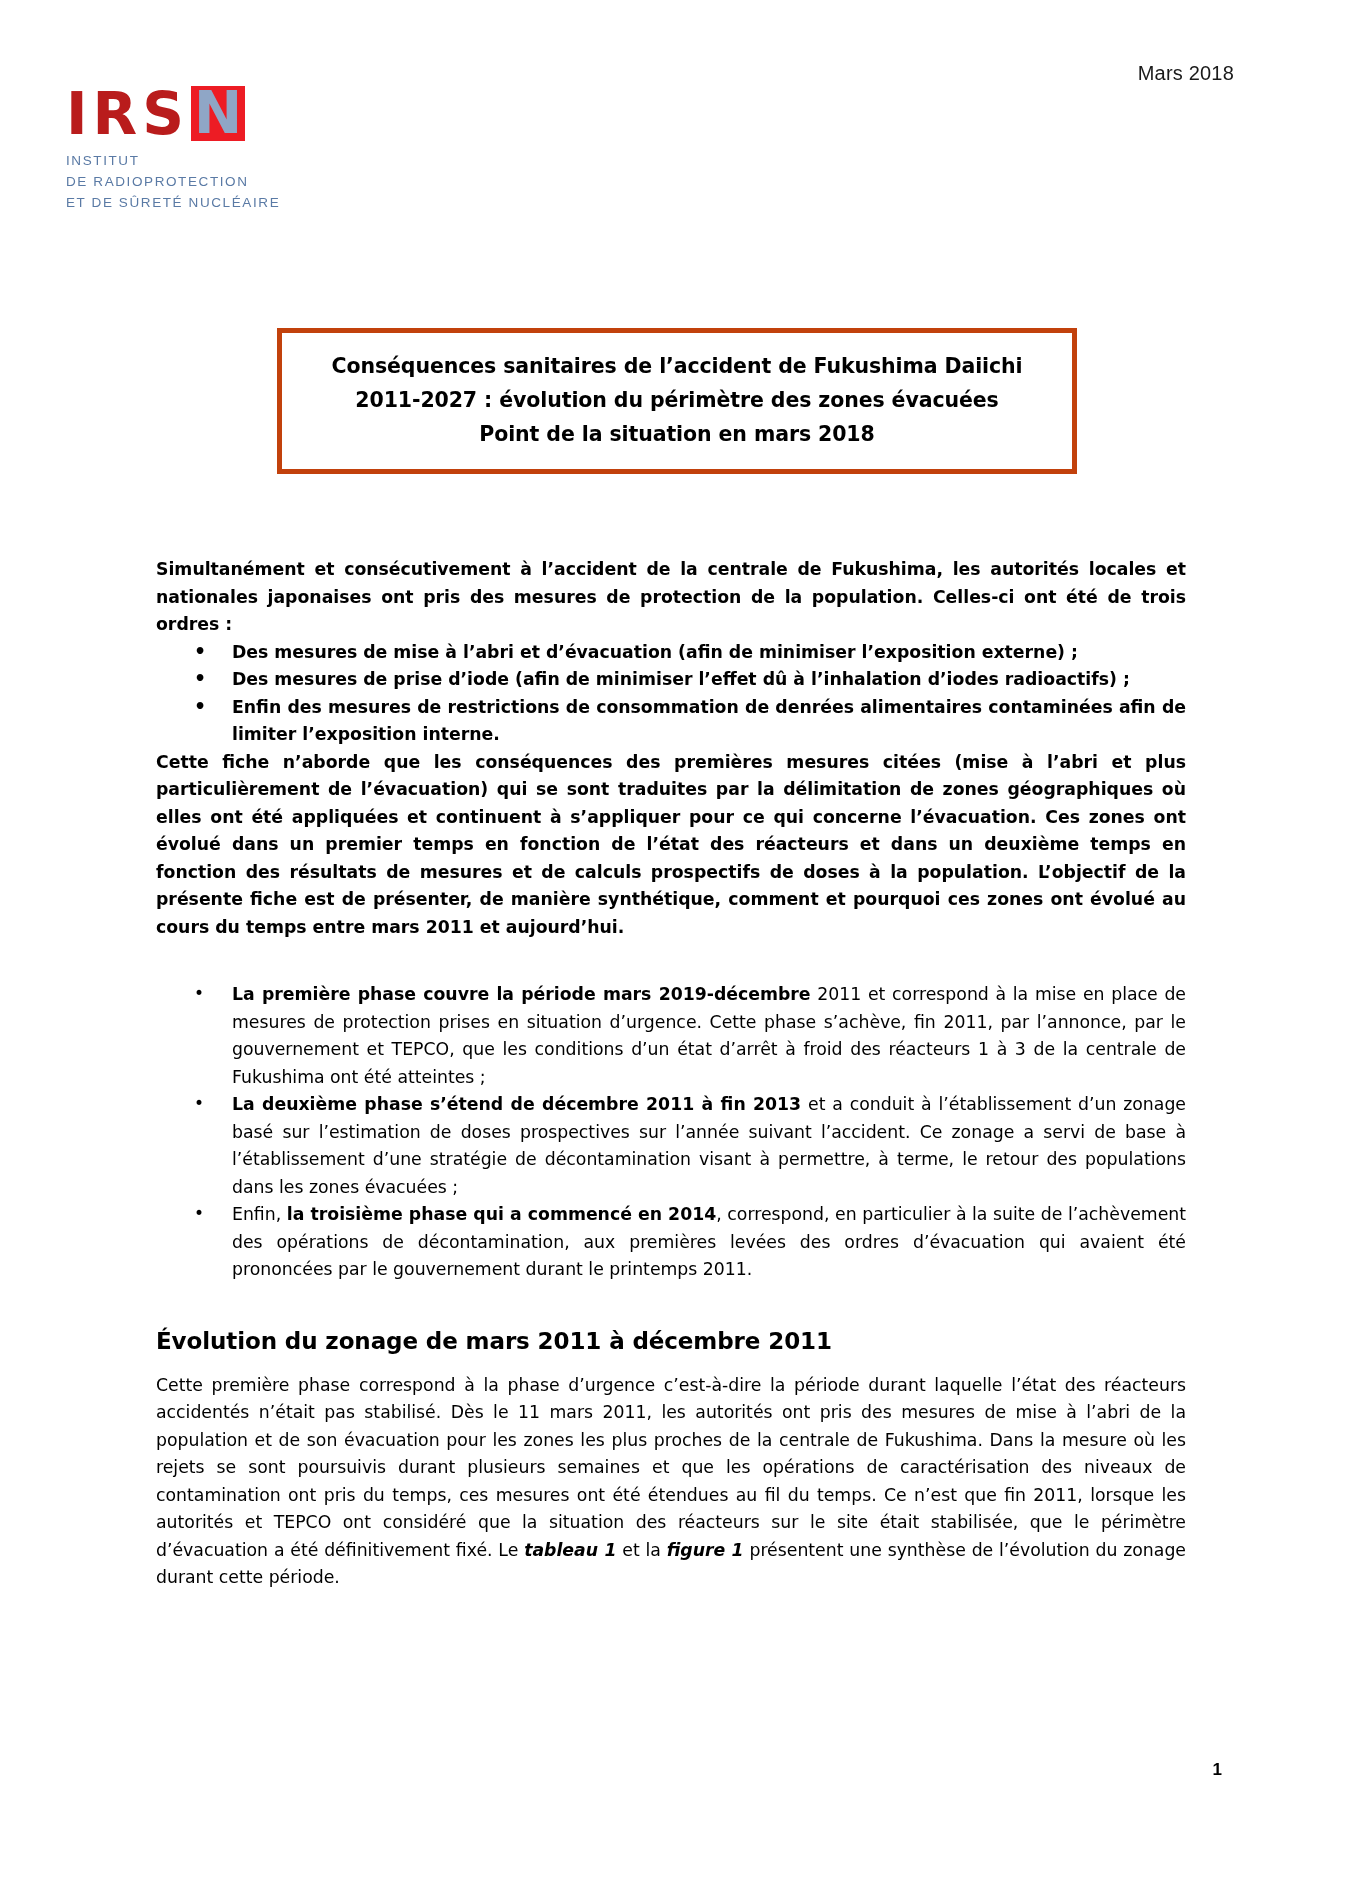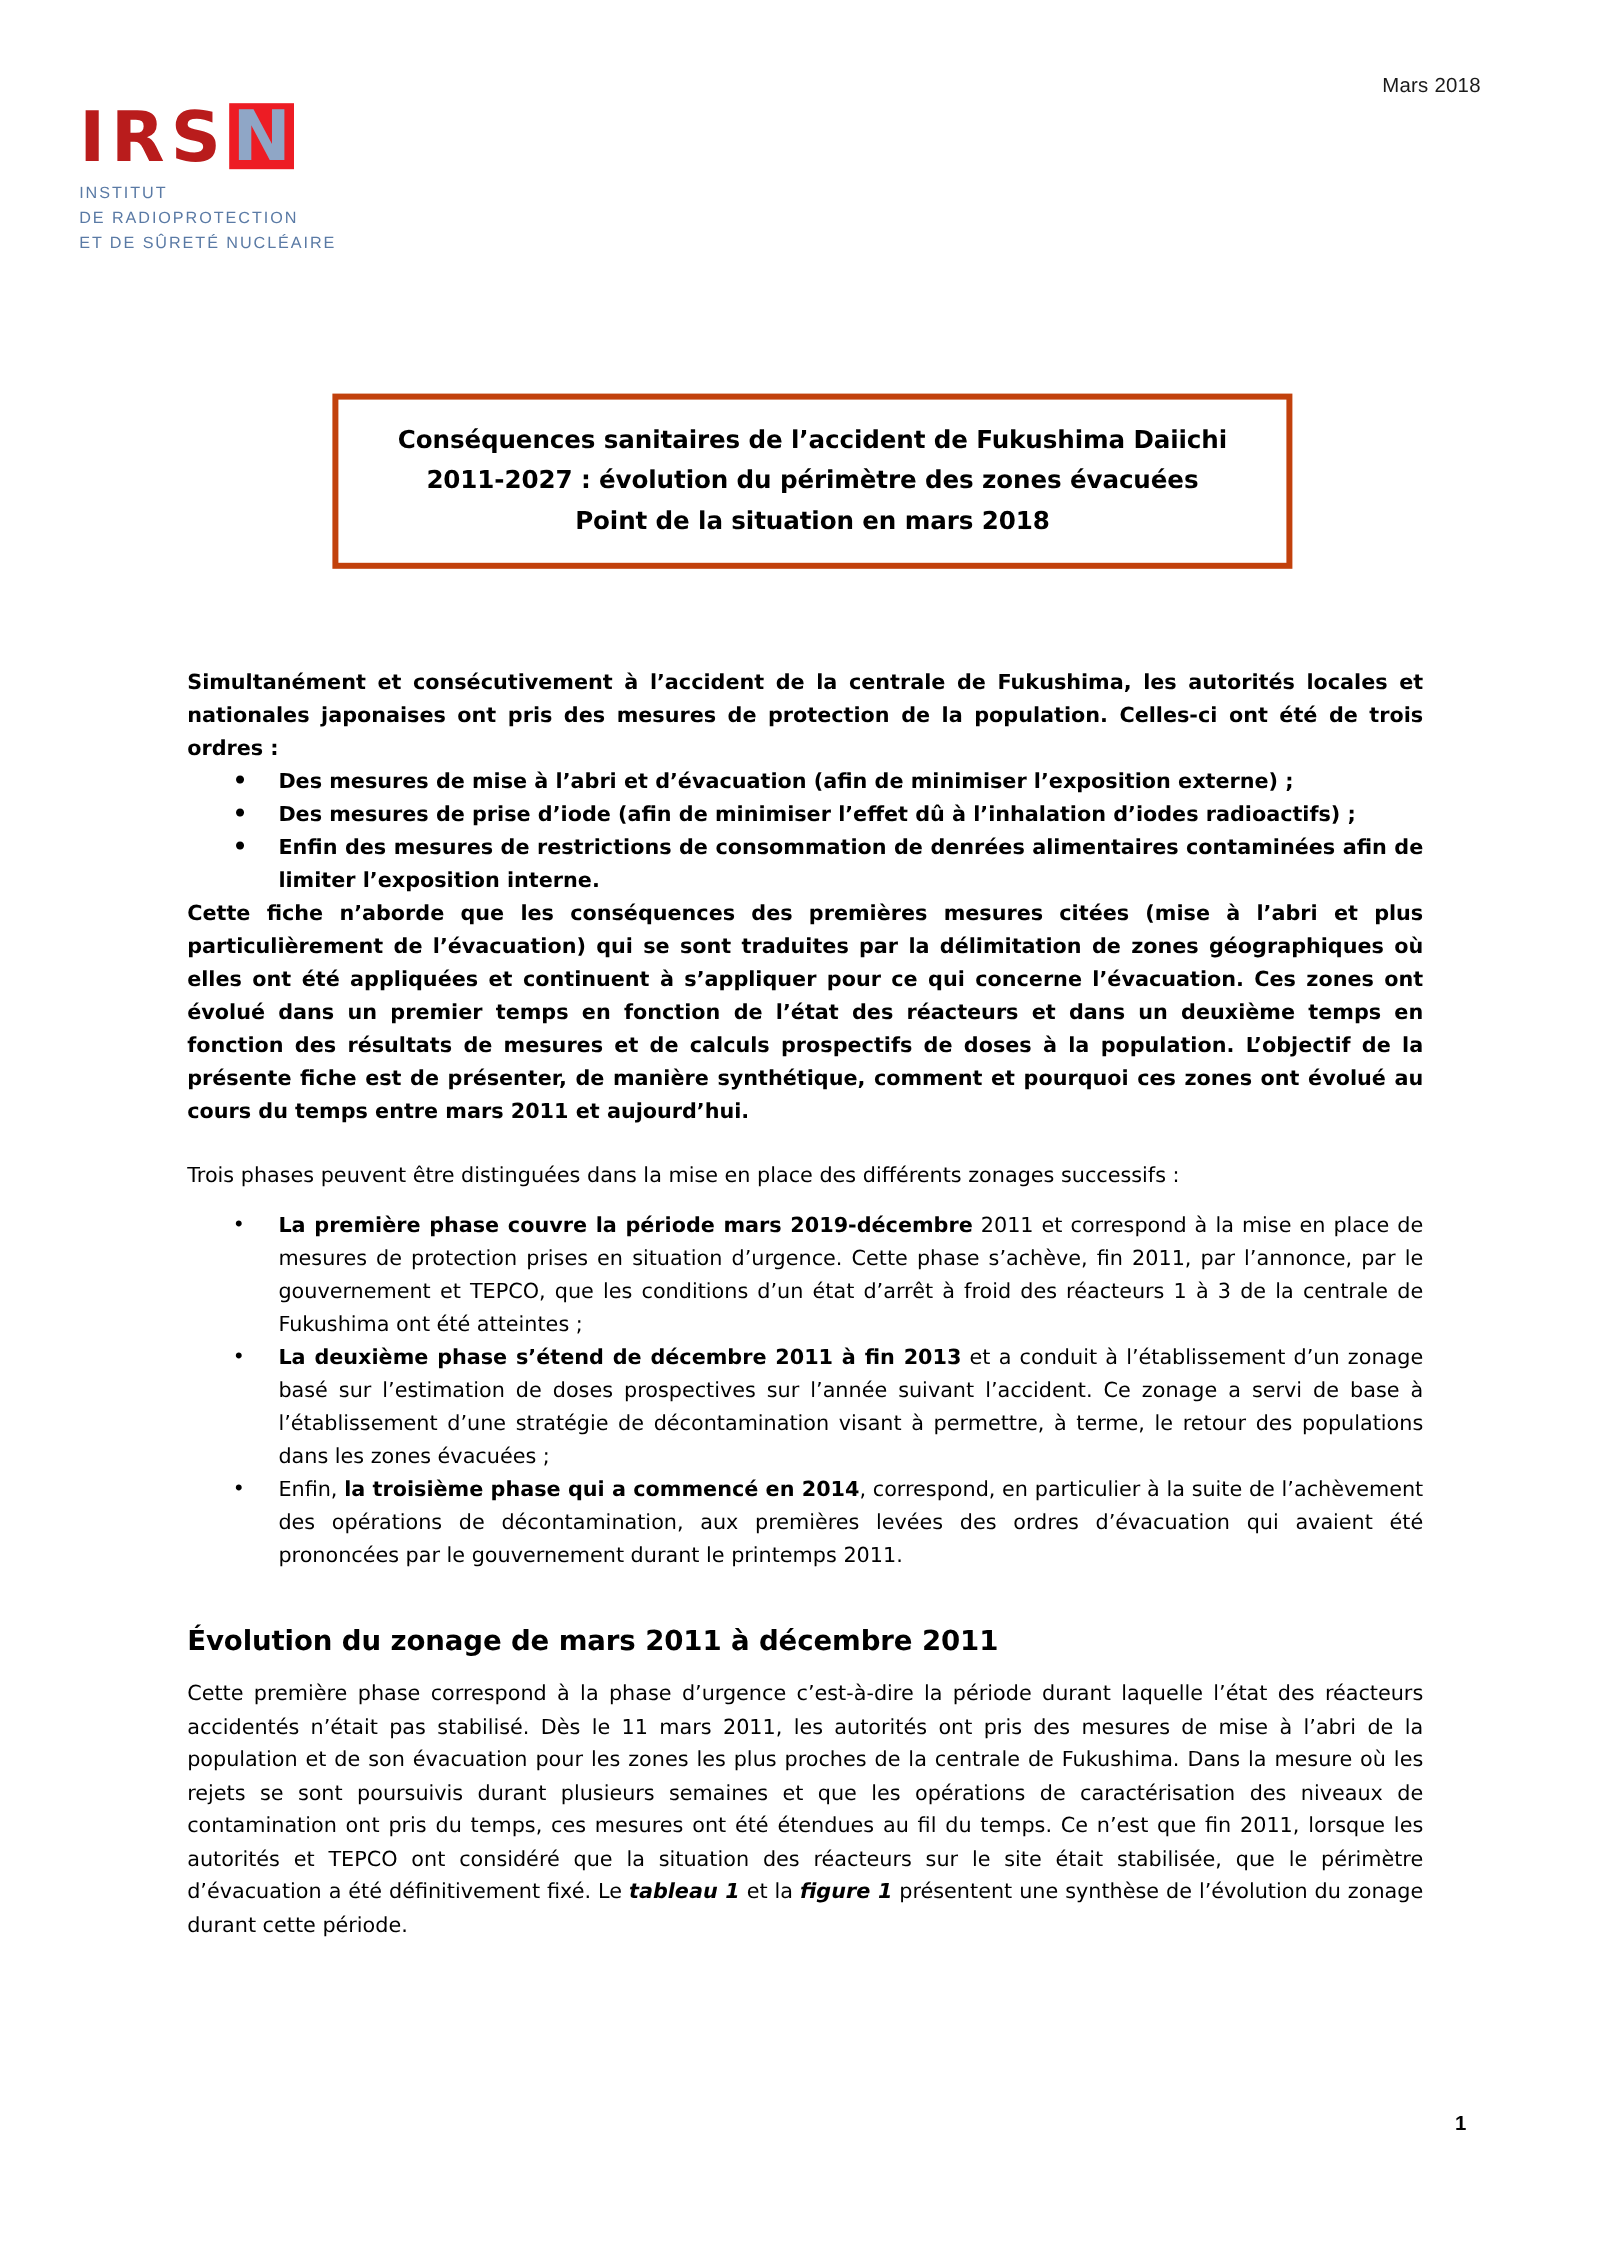--- a/index.html
+++ b/index.html
@@ -21,21 +21,21 @@
     position: absolute;
     inset: 0;
     background: #ffffff;
   }
 
   
   .header-date {
     position: absolute;
     top: 62px;
     right: 118px;
-    font-size: 17px;
+    font-size: 20px;
     font-family: "Liberation Sans", sans-serif;
     color: #1a1a1a;
     letter-spacing: .2px;
     text-align: center;
   }
 
   
   .logo {
     position: absolute;
     left: 58px;
@@ -226,21 +226,20 @@
     <ul class="bullets b-bold">
       <li>Des mesures de mise à l’abri et d’évacuation  (afin de minimiser l’exposition externe) ;</li>
       <li>Des mesures de prise d’iode (afin de minimiser l’effet dû à l’inhalation d’iodes radioactifs) ;</li>
       <li>Enfin des mesures de restrictions de consommation de denrées alimentaires contaminées afin de limiter l’exposition interne.</li>
     </ul>
 
     <p class="body bold">Cette fiche n’aborde que les conséquences des premières mesures citées (mise à l’abri et plus particulièrement de l’évacuation) qui se sont traduites par la délimitation de zones géographiques où elles ont été appliquées et continuent à s’appliquer pour ce qui concerne l’évacuation. Ces zones  ont évolué dans un premier temps en fonction de l’état des réacteurs et dans un deuxième temps en fonction des résultats de mesures et de calculs prospectifs de doses à la population. L’objectif de la présente fiche est de présenter, de manière synthétique, comment et pourquoi ces zones ont évolué au cours du temps entre mars 2011 et aujourd’hui.</p>
 
     <div class="spacer-md"></div>
 
-    <p class="body reg">Trois phases peuvent être distinguées dans la mise en place des différents zonages successifs :</p>
 
     <div class="spacer-sm"></div>
 
     <ul class="bullets b-reg">
       <li>
         <b>La première phase couvre la période mars 2019-décembre</b><span> 2011 et correspond à la mise en place de mesures de protection prises en situation d’urgence. Cette phase s’achève, fin 2011, par l’annonce, par le gouvernement et TEPCO, que les conditions d’un état d’arrêt à froid des réacteurs 1 à 3 de la centrale de Fukushima ont été atteintes ;</span>
       </li>
       <li>
         <b>La deuxième phase s’étend de décembre 2011 à fin 2013</b><span> et a conduit à l’établissement d’un zonage basé sur l’estimation de doses prospectives sur l’année suivant l’accident. Ce zonage a servi de base à l’établissement d’une stratégie de décontamination visant à permettre, à terme, le retour des populations dans les zones évacuées ;</span>
       </li>

